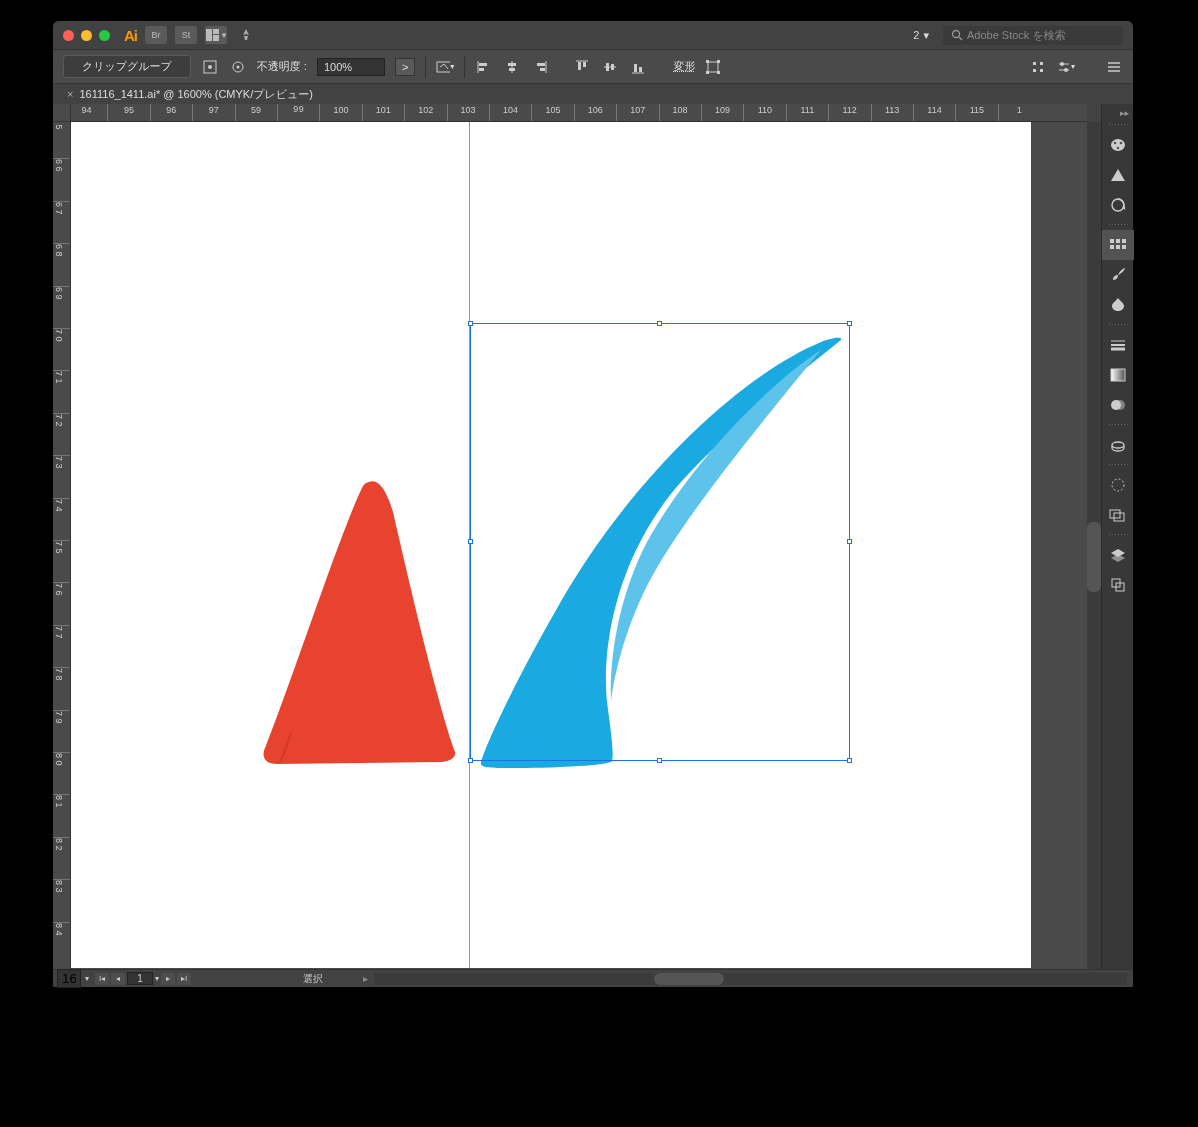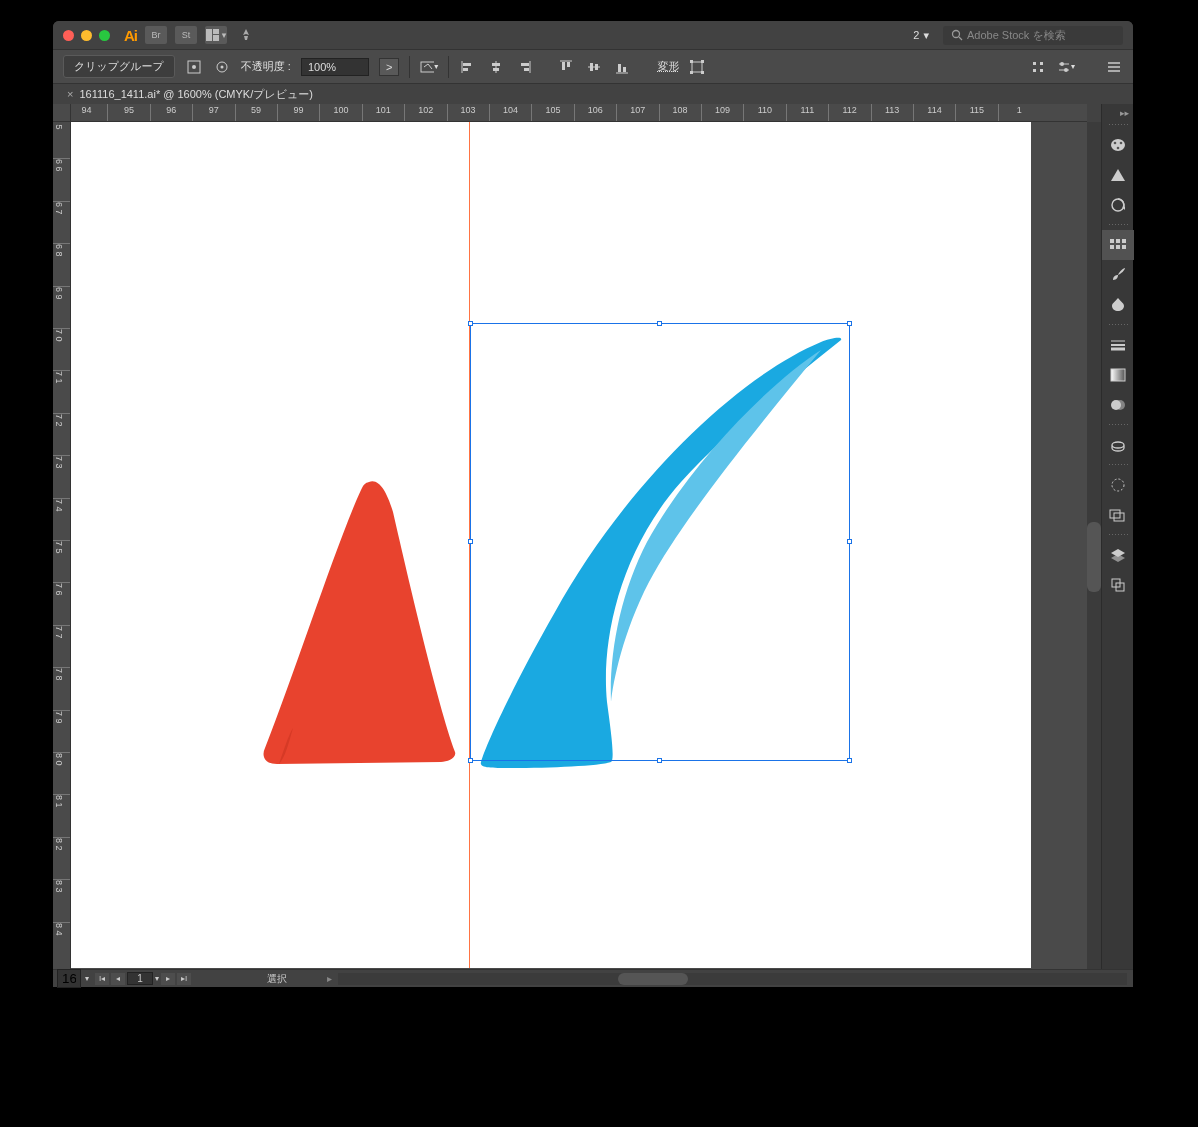--- a/index.html
+++ b/index.html
@@ -10,21 +10,21 @@
   .traffic { display: flex; gap: 7px; align-items: center; }
   .dot { width: 11px; height: 11px; border-radius: 50%; }
   .dot.r { background: #ff5f57; } .dot.y { background: #febc2e; } .dot.g { background: #28c840; }
   .ai-logo { font-weight: 700; color: #ff9a00; font-size: 15px; margin-left: 6px; letter-spacing: -1px; }
   .tb-btn { width: 22px; height: 18px; background: #5a5a5a; display:flex;align-items:center;justify-content:center; font-size:9px; color:#bbb; border-radius:2px;}
   .tb-sep { flex: 1; }
   .ws { display:flex; align-items:center; gap:4px; color:#ddd; padding:0 6px; }
   .stock { display:flex; align-items:center; gap:4px; color:#888; background:#3a3a3a; padding:2px 8px; border-radius:3px; width:180px; }
   
   .ctrlbar { height: 35px; background: #4a4a4a; border-top:1px solid #333; border-bottom:1px solid #333; display:flex; align-items:center; padding:0 10px; gap:10px; font-size:11px; color:#ddd; }
-  .sel-label { background:#3d3d3d; padding:3px 10px; border:1px solid #5a5a5a; border-radius:3px; white-space: nowrap; }
+  .sel-label { background:#3d3d3d; padding:3px 18px; border:1px solid #5a5a5a; border-radius:3px; white-space: nowrap; }
   .ci { width:18px; height:18px; display:flex; align-items:center; justify-content:center; }
   .ctrl-input { background:#333; border:1px solid #222; color:#ddd; padding:2px 6px; width:68px; font-size:11px; }
   .ctrl-btn { background:#595959; border:1px solid #333; padding:2px 6px; color:#ddd; font-size:11px; }
   .vsep { width:1px; height:22px; background:#333; }
   
   .tabbar { height: 20px; background:#424242; display:flex; align-items:center; padding:0 6px; font-size:11px; color:#ddd; }
   .tab { display:flex; align-items:center; gap:6px; padding:0 8px; }
   .tab .x { color:#aaa; }
   
   .work { position:relative; height: calc(100% - 28px - 35px - 20px - 18px); display:flex; }
@@ -46,21 +46,21 @@
   .rp-collapse { width:100%; height:12px; display:flex; justify-content:flex-end; padding-right:4px; color:#999; font-size:9px;}
   .rp-ic { width:32px; height:30px; display:flex; align-items:center; justify-content:center; color:#ccc; }
   .rp-ic.active { background:#525252; }
   .rp-grip { width:20px; height:4px; background-image: radial-gradient(#666 0.5px, transparent 0.5px); background-size:3px 3px; margin:3px 0;}
   
   .status { position:absolute; left:0; right:0; bottom:0; height:18px; background:#424242; border-top:1px solid #333; display:flex; align-items:center; font-size:10px; color:#ccc; }
   .zoom { background:#333; border:1px solid #222; padding:1px 4px; margin:0 4px; width:24px; }
   .nav { display:flex; align-items:center; gap:2px; margin-left:6px; }
   .nav .nb { width:14px; height:12px; display:flex;align-items:center;justify-content:center;background:#4d4d4d;font-size:8px;}
   .nav .pg { background:#333; border:1px solid #222; width:26px; text-align:center; }
-  .status-sel { margin-left:76px; }
+  .status-sel { margin-left:112px; }
   .hscroll { flex:1; height:12px; background:#3b3b3b; margin:0 6px; position:relative; }
   svg { display:block; }
 </style>
 </head>
 <body>
 
 <div class="app">
 
   <div class="titlebar">
     <div class="traffic">
@@ -214,21 +214,21 @@
   </div>
 
   <div class="work">
     <div class="ruler-corner"></div>
     <div class="ruler-h" id="rulerH">
         <div class="rh-tick" style="left: -6px;">94</div>
         <div class="rh-tick" style="left: 36.4px;">95</div>
         <div class="rh-tick" style="left: 78.8px;">96</div>
         <div class="rh-tick" style="left: 121.2px;">97</div>
         <div class="rh-tick" style="left: 163.6px;">59</div>
-        <div class="rh-tick" style="left: 206px;">99</div>
+        <div class="rh-tick" style="left: 206px; font-family: Liberation Mono, monospace;">99</div>
         <div class="rh-tick" style="left: 248.4px;">100</div>
         <div class="rh-tick" style="left: 290.8px;">101</div>
         <div class="rh-tick" style="left: 333.2px; text-align: center;">102</div>
         <div class="rh-tick" style="left: 375.6px;">103</div>
         <div class="rh-tick" style="left: 418px;">104</div>
         <div class="rh-tick" style="left: 460.4px;">105</div>
         <div class="rh-tick" style="left: 502.8px;">106</div>
         <div class="rh-tick" style="left: 545.2px;">107</div>
         <div class="rh-tick" style="left: 587.6px;">108</div>
         <div class="rh-tick" style="left: 630px;">109</div>

